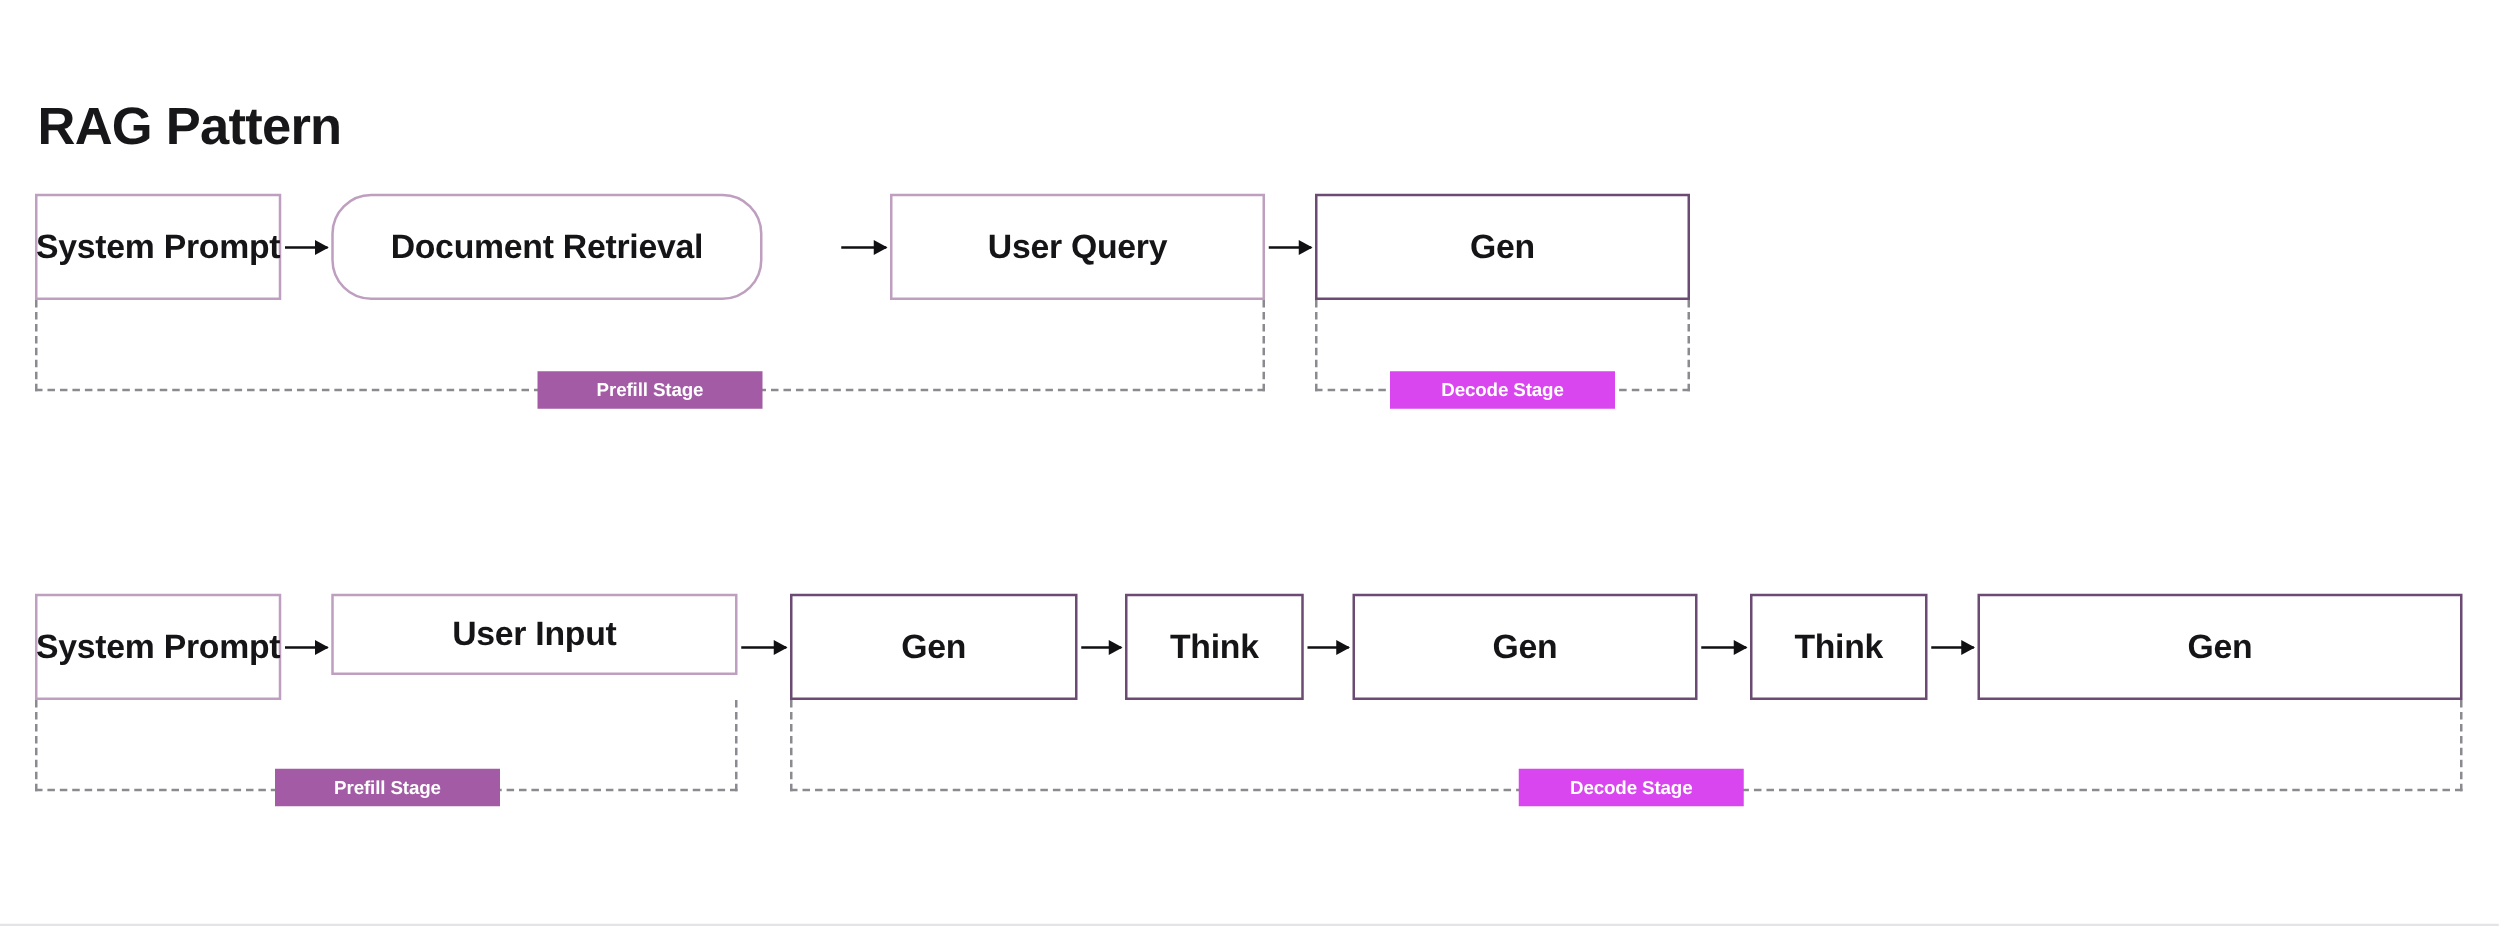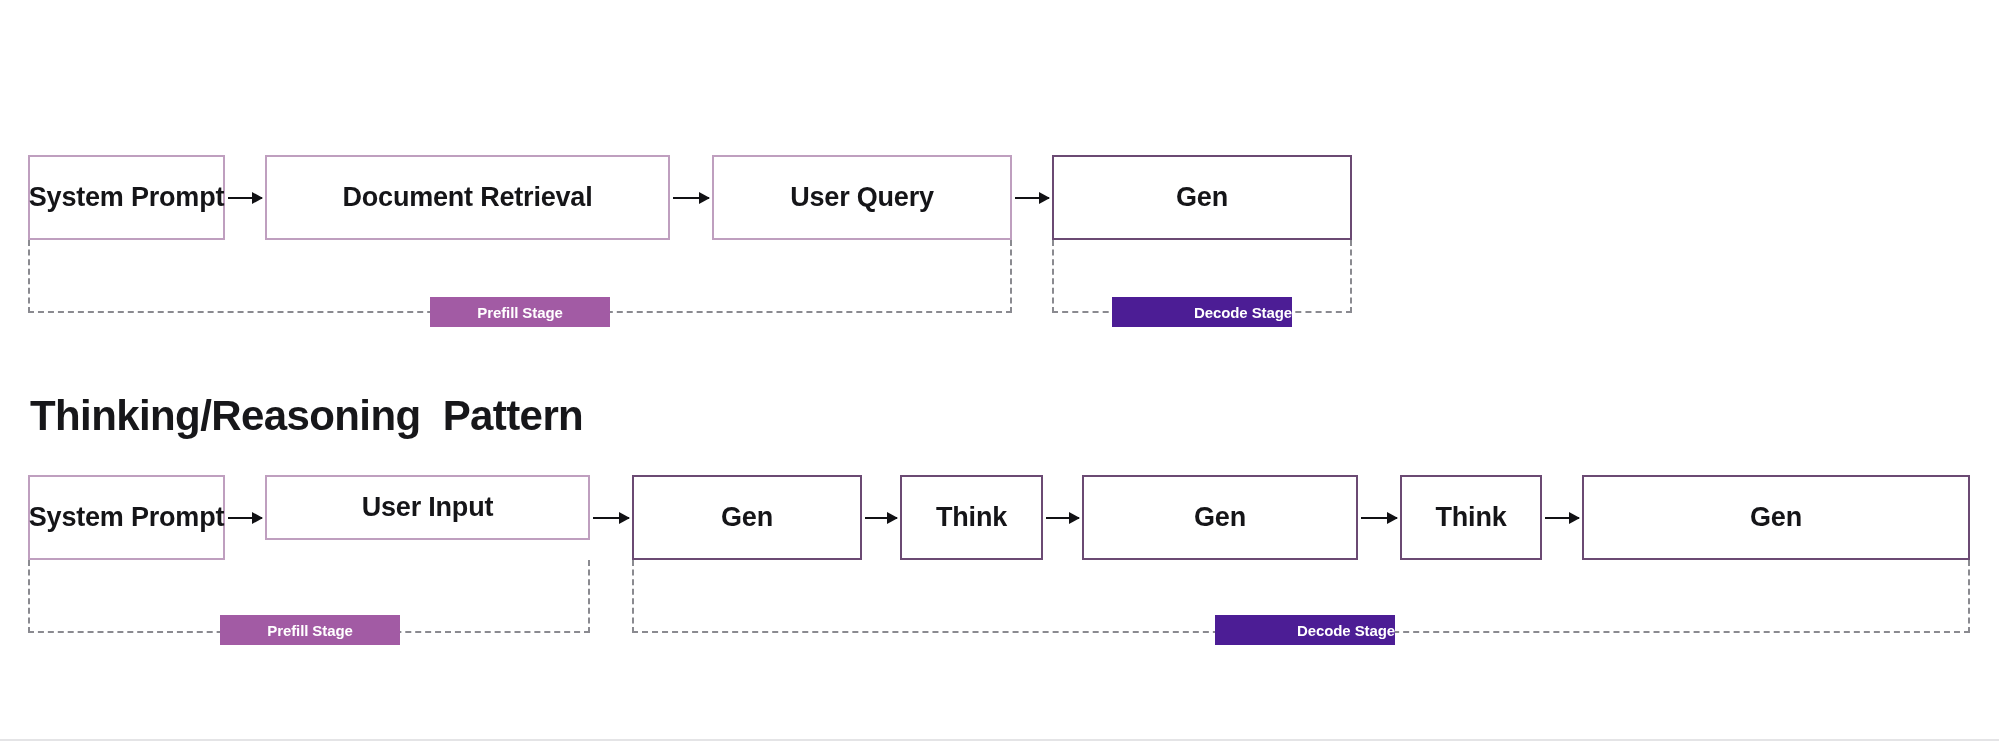--- a/index.html
+++ b/index.html
@@ -76,33 +76,34 @@
     align-items: center;
     justify-content: center;
     color: #ffffff;
     font-size: 15px;
     font-weight: 700;
     letter-spacing: -0.1px;
     white-space: nowrap;
     height: 30px;
   }
   .stage-badge.prefill { background: #a25ba4; }
-  .stage-badge.decode  { background: #4c1d95; justify-content: flex-end; }
+  .stage-badge.decode  { background: #d946ef; }
 </style>
 </head>
 <body>
 
 <div class="canvas">
 
+  <div class="section-title" style="left:30px; top:80px;">RAG Pattern</div>
 
   <div class="node" style="left:28px; top:155px; width:197px; height:85px;">
     <span>System Prompt</span>
   </div>
 
-  <div class="node" style="left:265px; top:155px; width:405px; height:85px;">
+  <div class="node" style="left:265px; top:155px; width:345px; height:85px;border-radius:32px;">
     <span>Document Retrieval</span>
   </div>
 
   <div class="node" style="left:712px; top:155px; width:300px; height:85px;">
     <span>User Query</span>
   </div>
 
   <div class="node dark" style="left:1052px; top:155px; width:300px; height:85px;">
     <span>Gen</span>
   </div>
@@ -114,21 +115,20 @@
   <div class="bracket" style="left:28px; top:240px; width:984px; height:73px;"></div>
   <div class="bracket" style="left:1052px; top:240px; width:300px; height:73px;"></div>
 
   <div class="stage-badge prefill" style="left:430px; top:297px; width:180px;">
     <span>Prefill Stage</span>
   </div>
   <div class="stage-badge decode" style="left:1112px; top:297px; width:180px;">
     <span>Decode Stage</span>
   </div>
 
-  <div class="section-title" style="left:30px; top:395px;">Thinking/Reasoning  Pattern</div>
 
   <div class="node" style="left:28px; top:475px; width:197px; height:85px;">
     <span>System Prompt</span>
   </div>
 
   <div class="node" style="left:265px; top:475px; width:325px; height:65px;">
     <span>User Input</span>
   </div>
 
   <div class="node dark" style="left:632px; top:475px; width:230px; height:85px;">

